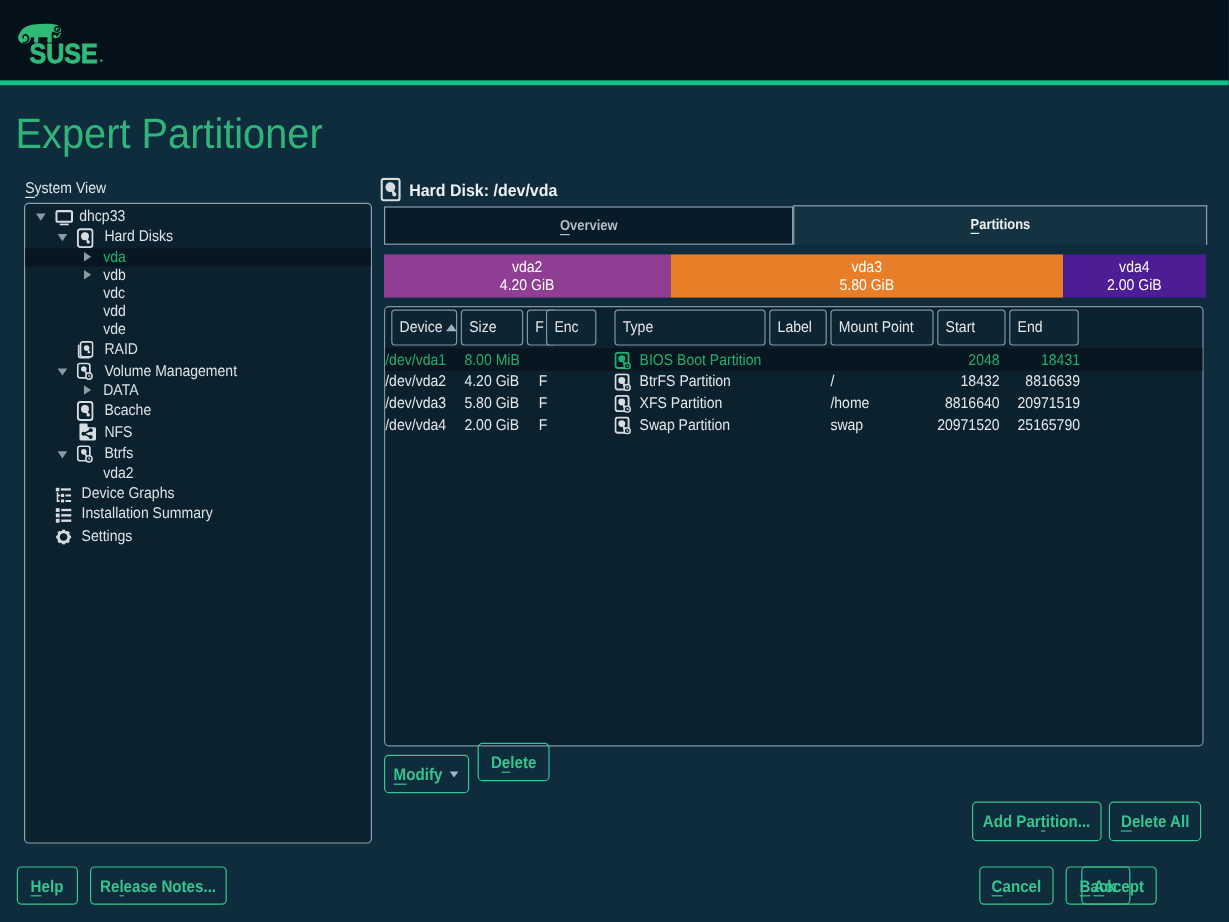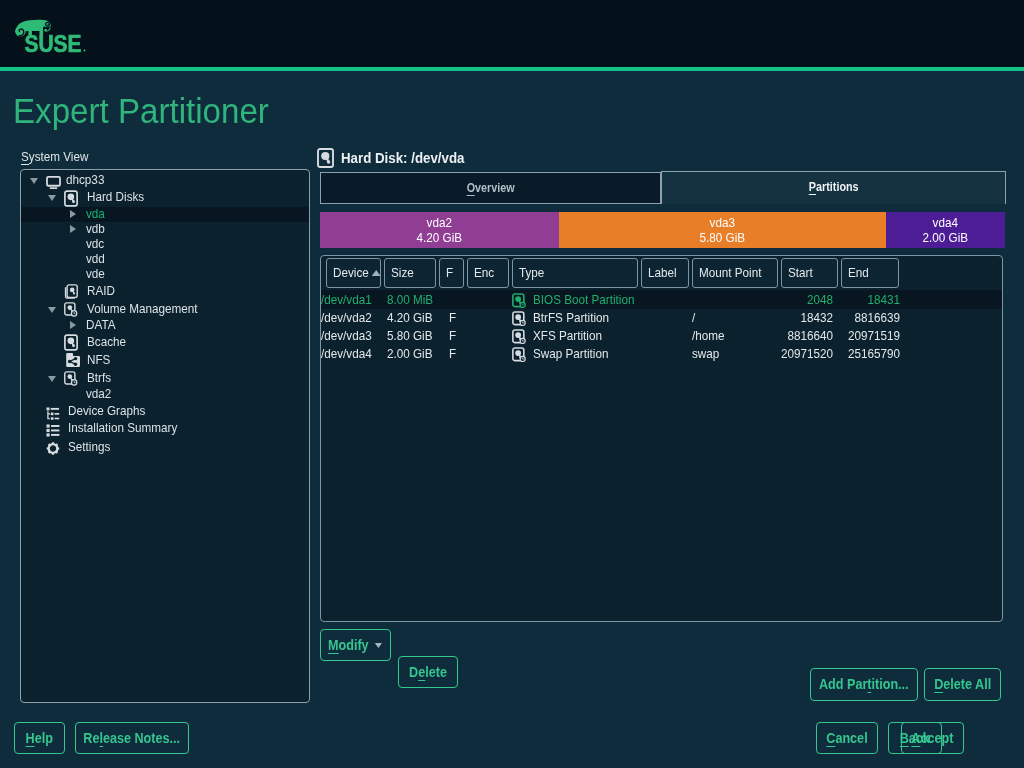--- a/index.html
+++ b/index.html
@@ -169,21 +169,21 @@
 <div class="tab tab1"><span class="sc"><u>O</u>verview</span></div>
 <div class="tab tab2"><span class="sc"><u>P</u>artitions</span></div>
 <div class="seg" style="left:320px; width:239px; background:#8f3e93;"><span class="sc">vda2<br>4.20 GiB</span></div>
 <div class="seg" style="left:559px; width:327px; background:#e87e28;"><span class="sc">vda3<br>5.80 GiB</span></div>
 <div class="seg" style="left:886px; width:119px; background:#4c1d95;"><span class="sc">vda4<br>2.00 GiB</span></div>
 <div class="abs table"></div>
 <div id="thead">
     <div class="hcell" style="left:326px; width:55px;"><span class="sc">Device<span style="display:inline-block; width:0; height:0; border-left:5.5px solid transparent; border-right:5.5px solid transparent; border-bottom:6px solid #9fb2bc; margin-left:3px; vertical-align:1px;"></span></span></div>
     <div class="hcell" style="left:384px; width:52px;"><span class="sc">Size</span></div>
     <div class="hcell" style="left:439px; width:25px;"><span class="sc">F</span></div>
-    <div class="hcell" style="left:467px; width:42px;"><span class="sc">Enc</span></div>
+    <div class="hcell" style="left:455px; width:42px;"><span class="sc">Enc</span></div>
     <div class="hcell" style="left:512px; width:126px;"><span class="sc">Type</span></div>
     <div class="hcell" style="left:641px; width:48px;"><span class="sc">Label</span></div>
     <div class="hcell" style="left:692px; width:86px;"><span class="sc">Mount Point</span></div>
     <div class="hcell" style="left:781px; width:57px;"><span class="sc">Start</span></div>
     <div class="hcell" style="left:841px; width:58px;"><span class="sc">End</span></div>
   </div>
 <div id="rows">
     <div class="abs" style="left:321px; top:290px; width:681px; height:18.5px; background:#071621;"></div>
     <div class="cell g" style="left:321px; top:291px;">/dev/vda1</div>
     <div class="cell g" style="left:387px; top:291px;">8.00 MiB</div>
@@ -239,20 +239,20 @@
         <circle cx="12.2" cy="13.6" r="2.9" fill="#0b212e" stroke="#d6dce0" stroke-width="1.4"></circle>
         <path d="M 12.2 12.4 L 12.2 13.8 L 13.4 13.8" stroke="#d6dce0" stroke-width="1" fill="none"></path>
       </svg></div>
     <div class="cell" style="left:532.5px; top:345px;">Swap Partition</div>
     <div class="cell" style="left:692px; top:345px;">swap</div>
     <div class="cell cellr" style="left:700px; top:345px; width:133px; text-align:right;">20971520</div>
     <div class="cell cellr" style="left:770px; top:345px; width:130px; text-align:right;">25165790</div>
   </div>
 
 <div class="btn" style="left:320px; top:629px; width:71px; height:32px; line-height:30px;"><span class="sc"><u>M</u>odify <span style="display:inline-block; width:0; height:0; border-left:4px solid transparent; border-right:4px solid transparent; border-top:5px solid #a9b6bd; vertical-align:2px; margin-left:3px;"></span></span></div>
-<div class="btn" style="left:398px; top:656px; width:60px; height:32px; line-height:30px;"><span class="sc">D<u>e</u>lete</span></div>
+<div class="btn" style="left:398px; top:619px; width:60px; height:32px; line-height:30px;"><span class="sc">D<u>e</u>lete</span></div>
 <div class="btn" style="left:810px; top:668px; width:108px; height:33px; line-height:31px;"><span class="sc">Add Par<u>t</u>ition...</span></div>
 <div class="btn" style="left:924px; top:668px; width:77px; height:33px; line-height:31px;"><span class="sc"><u>D</u>elete All</span></div>
 <div class="btn" style="left:14px; top:722px; width:51px; height:32px; line-height:30px;"><span class="sc"><u>H</u>elp</span></div>
 <div class="btn" style="left:75px; top:722px; width:114px; height:32px; line-height:30px;"><span class="sc">Re<u>l</u>ease Notes...</span></div>
 <div class="btn" style="left:816px; top:722px; width:62px; height:32px; line-height:30px;"><span class="sc"><u>C</u>ancel</span></div>
 <div class="btn" style="left:888px; top:722px; width:54px; height:32px; line-height:30px;"><span class="sc"><u>B</u>ack</span></div>
 <div class="btn" style="left:901px; top:722px; width:63px; height:32px; line-height:30px;"><span class="sc"><u>A</u>ccept</span></div>
 
 </body></html>

